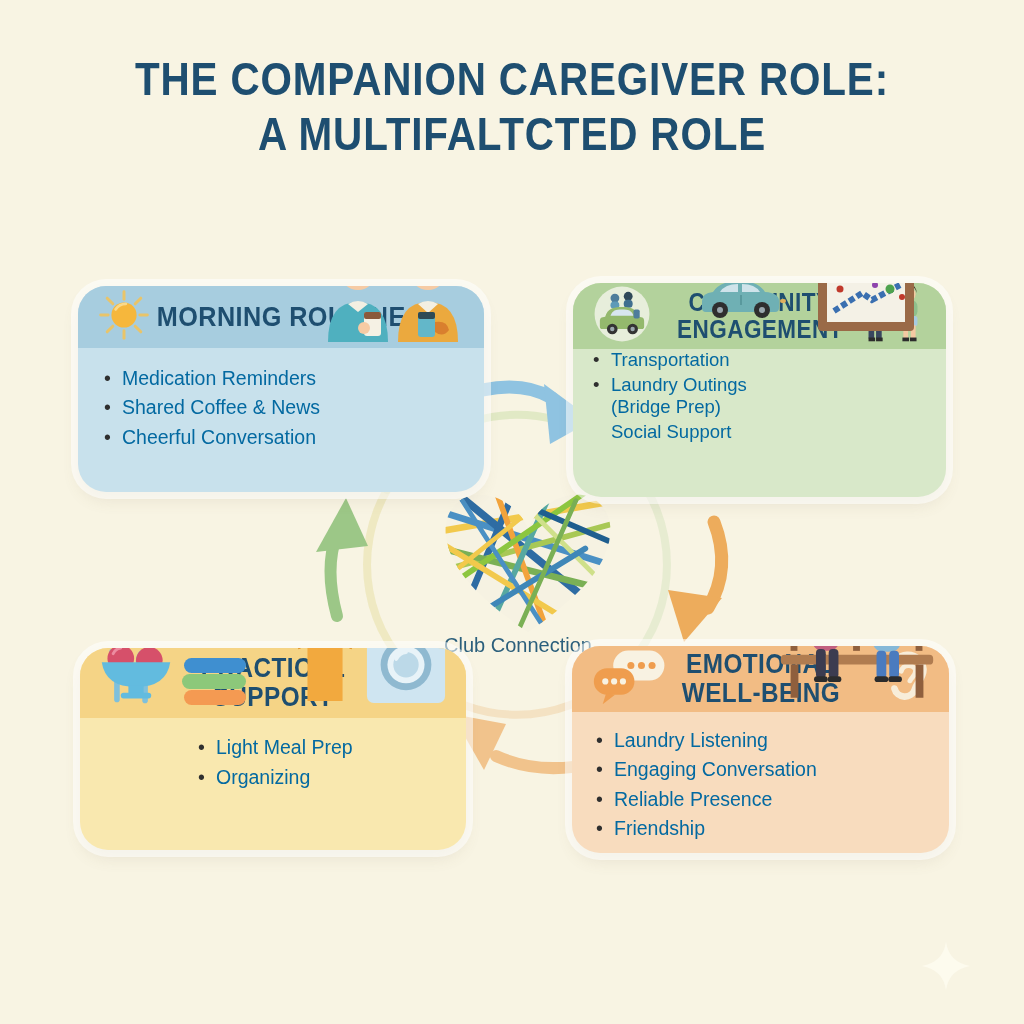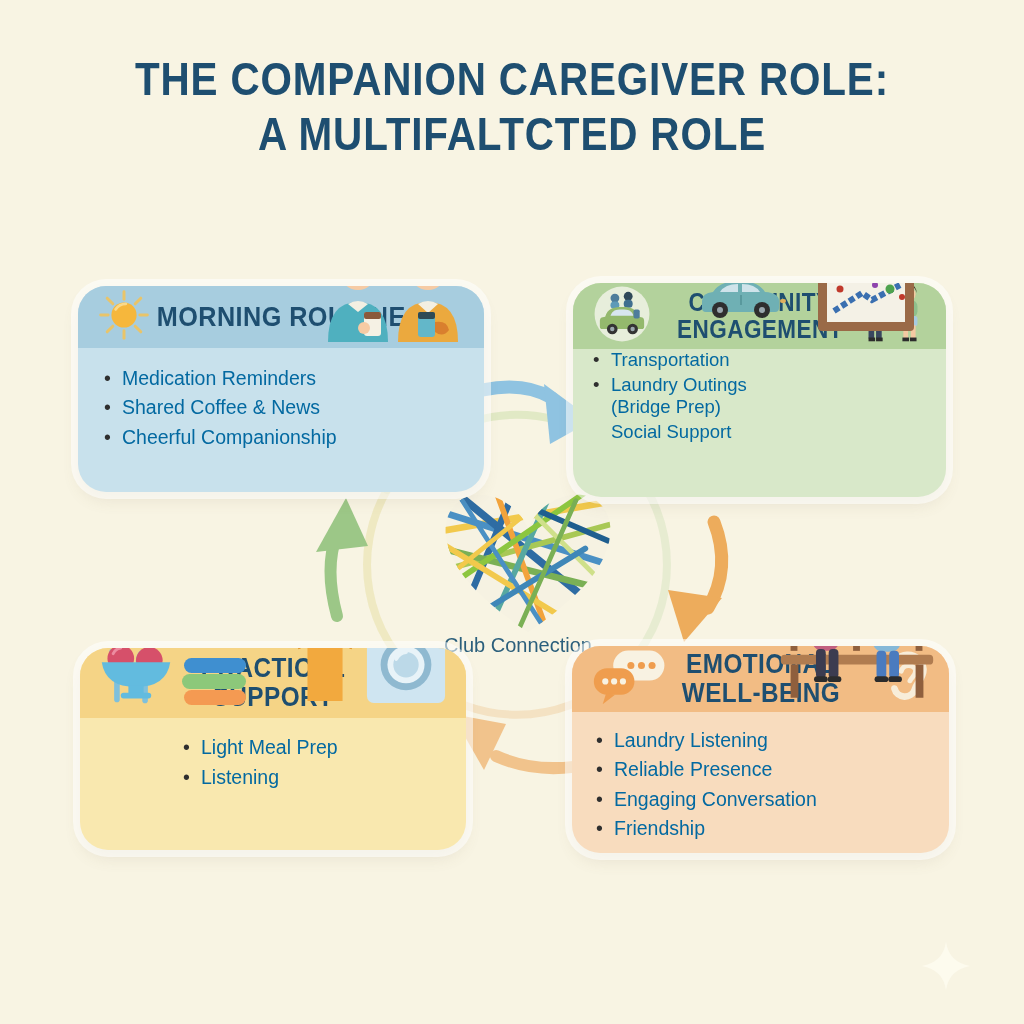--- a/index.html
+++ b/index.html
@@ -50,21 +50,21 @@
   #card-community .card-header{height:66px;background:var(--community-header,#b3d29c);}
   #card-community .card-title{font-size:25px;}
   #card-community .bullets{position:absolute;left:18px;top:0;font-size:18.5px;line-height:1.22;}
   #card-community .bullets li{margin-bottom:2px;}
   #card-community .illus-car{position:absolute;right:158px;bottom:24px;}
   #card-community .illus-frame{position:absolute;right:32px;bottom:14px;}
 
   #card-practical{left:80px;top:648px;width:386px;height:202px;background:var(--practical-body,#f9e8af);}
   #card-practical .card-header{height:70px;background:var(--practical-header,#f5d486);}
   #card-practical .card-title{font-size:27px;}
-  #card-practical .bullets{position:absolute;left:101px;top:14px;font-size:19.5px;line-height:1.55;}
+  #card-practical .bullets{position:absolute;left:116px;top:14px;font-size:19.5px;line-height:1.55;}
   #card-practical .illus-bowl{position:absolute;left:14px;bottom:8px;}
   #card-practical .illus-towels{position:absolute;left:100px;bottom:6px;}
   #card-practical .illus-shirt{position:absolute;right:102px;bottom:8px;}
   #card-practical .illus-washer{position:absolute;right:18px;bottom:6px;}
 
   #card-emotional{left:572px;top:646px;width:377px;height:207px;background:var(--emotional-body,#f8dcbe);}
   #card-emotional .card-header{height:66px;background:var(--emotional-header,#f2bc84);}
   #card-emotional .card-title{font-size:27px;}
   #card-emotional .bullets{position:absolute;left:22px;top:14px;font-size:19.5px;line-height:1.5;}
   #card-emotional .illus-bench{position:absolute;right:8px;bottom:4px;}
@@ -166,21 +166,21 @@
           <circle cx="30" cy="30" r="13.5" fill="#f6b73c"></circle>
           <path d="M21,24 a13.5,13.5 0 0 1 11,-6" stroke="#fad98a" stroke-width="3" fill="none" stroke-linecap="round"></path>
         </svg>
       </span>
       <div class="card-title">MORNING ROUTINE</div>
     </div>
     <div class="card-body">
       <ul class="bullets">
         <li>Medication Reminders</li>
         <li>Shared Coffee &amp; News</li>
-        <li>Cheerful Companionship</li>
+        <li>Cheerful Conversation</li>
       </ul>
       <span class="illus-friends">
         <svg width="152" height="112" viewBox="0 0 152 112">
 
           <path d="M14,112 q0,-40 30,-40 q30,0 30,40 z" fill="#4fb0bf"></path>
           <path d="M34,74 l10,8 10,-8 q-10,-6 -20,0 z" fill="#f3efe2"></path>
           <circle cx="44" cy="42" r="18" fill="#f6cba4"></circle>
           <path d="M26,42 a18,18 0 0 1 30,-13 q8,2 10,10 q-2,-22 -22,-21 q-18,1 -18,24 z" fill="#5d3b28"></path>
           <path d="M58,24 q8,-8 12,-4 q-2,8 -10,10 z" fill="#5d3b28"></path>
           <circle cx="38" cy="44" r="2.2" fill="#3a2a1c"></circle>
@@ -294,21 +294,21 @@
             <ellipse cx="50" cy="15" rx="10" ry="13"></ellipse>
             <path d="M47,24 h6 v33 a3,3 0 0 1 -6,0 z"></path>
           </g>
         </svg>
       </span>
       <div class="card-title" style="max-width:200px;">PRACTICAL SUPPORT</div>
     </div>
     <div class="card-body">
       <ul class="bullets">
         <li>Light Meal Prep</li>
-        <li>Listening</li>
+        <li>Organizing</li>
       </ul>
       <span class="illus-bowl">
         <svg width="84" height="78" viewBox="0 0 88 82">
           <path d="M42,6 q8,-6 13,-2 q-2,9 -12,9 z" fill="#6aa84f"></path>
           <line x1="30" y1="22" x2="33" y2="10" stroke="#6aa84f" stroke-width="3" stroke-linecap="round"></line>
           <line x1="58" y1="24" x2="60" y2="12" stroke="#6aa84f" stroke-width="3" stroke-linecap="round"></line>
           <circle cx="28" cy="32" r="14" fill="#d6506a"></circle>
             <circle cx="58" cy="34" r="14" fill="#d6506a"></circle>
           <path d="M20,27 a10,10 0 0 1 8,-6" stroke="#ec8ca0" stroke-width="3" fill="none" stroke-linecap="round"></path>
           <path d="M8,36 h72 q-4,26 -36,26 q-32,0 -36,-26 z" fill="#62bbdf"></path>
@@ -367,22 +367,22 @@
       <span class="hdr-icon-right">
         <svg width="54" height="62" viewBox="0 0 56 64">
           <path d="M12,26 a16,16 0 0 1 32,-2 c0,10 -7,13 -9,21 a11,11 0 0 1 -21,-1" fill="none" stroke="#f8edd9" stroke-width="7" stroke-linecap="round"></path>
           <path d="M21,26 a8,8 0 0 1 15,-1 c0,5 -4,7 -6,11" fill="none" stroke="#f8edd9" stroke-width="5" stroke-linecap="round"></path>
         </svg>
       </span>
     </div>
     <div class="card-body">
       <ul class="bullets">
         <li>Laundry Listening</li>
+        <li>Engaging Conversation</li>
         <li>Reliable Presence</li>
-        <li>Engaging Conversation</li>
         <li>Friendship</li>
       </ul>
       <span class="illus-bench">
         <svg width="168" height="118" viewBox="0 0 172 120">
 
           <rect x="14" y="36" width="144" height="8" rx="4" fill="#a8744d"></rect>
           <rect x="14" y="50" width="144" height="8" rx="4" fill="#a8744d"></rect>
           <rect x="18" y="32" width="7" height="34" fill="#8f5f3d"></rect>
             <rect x="82" y="32" width="7" height="34" fill="#8f5f3d"></rect>
             <rect x="146" y="32" width="7" height="34" fill="#8f5f3d"></rect>

